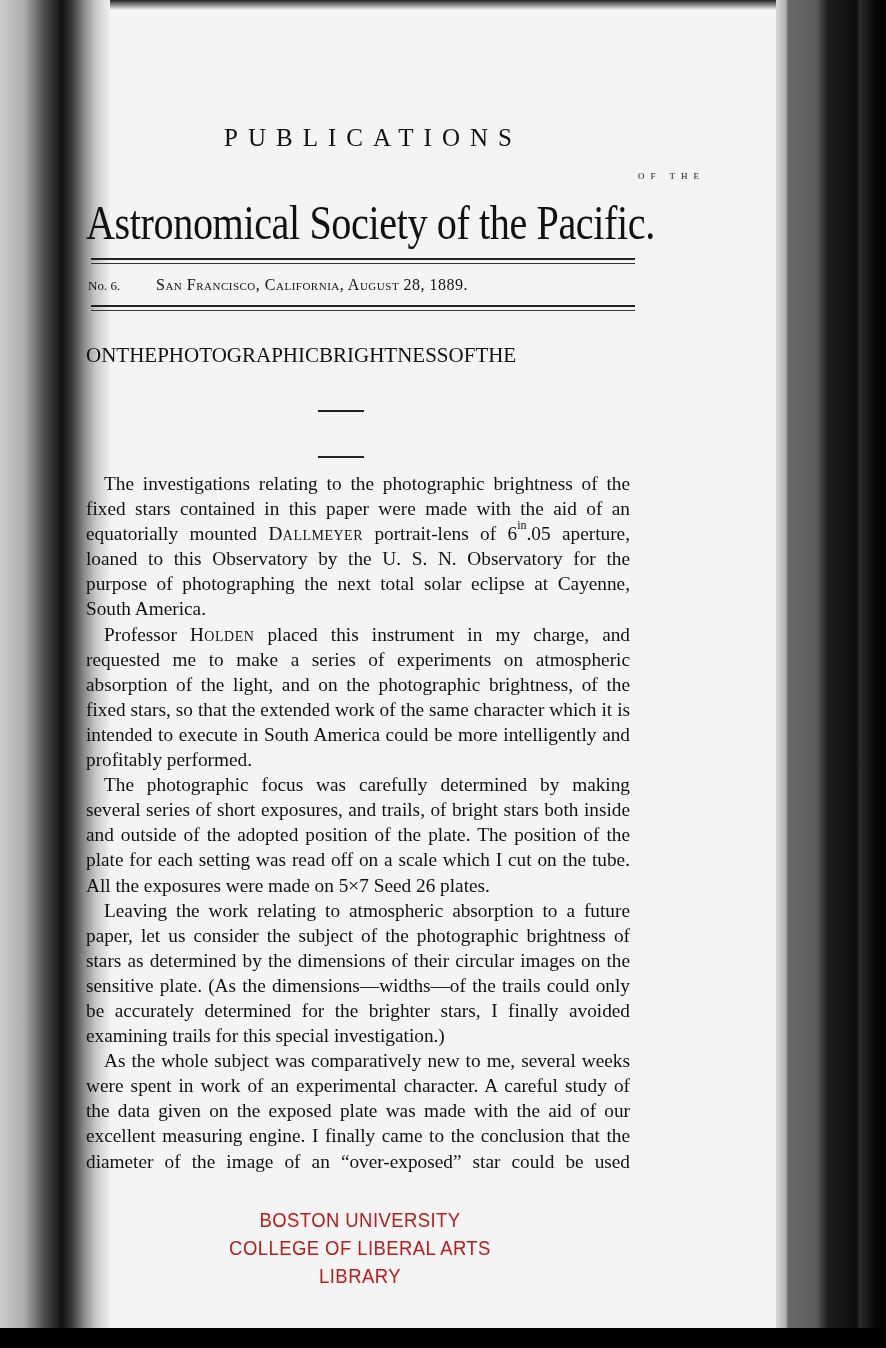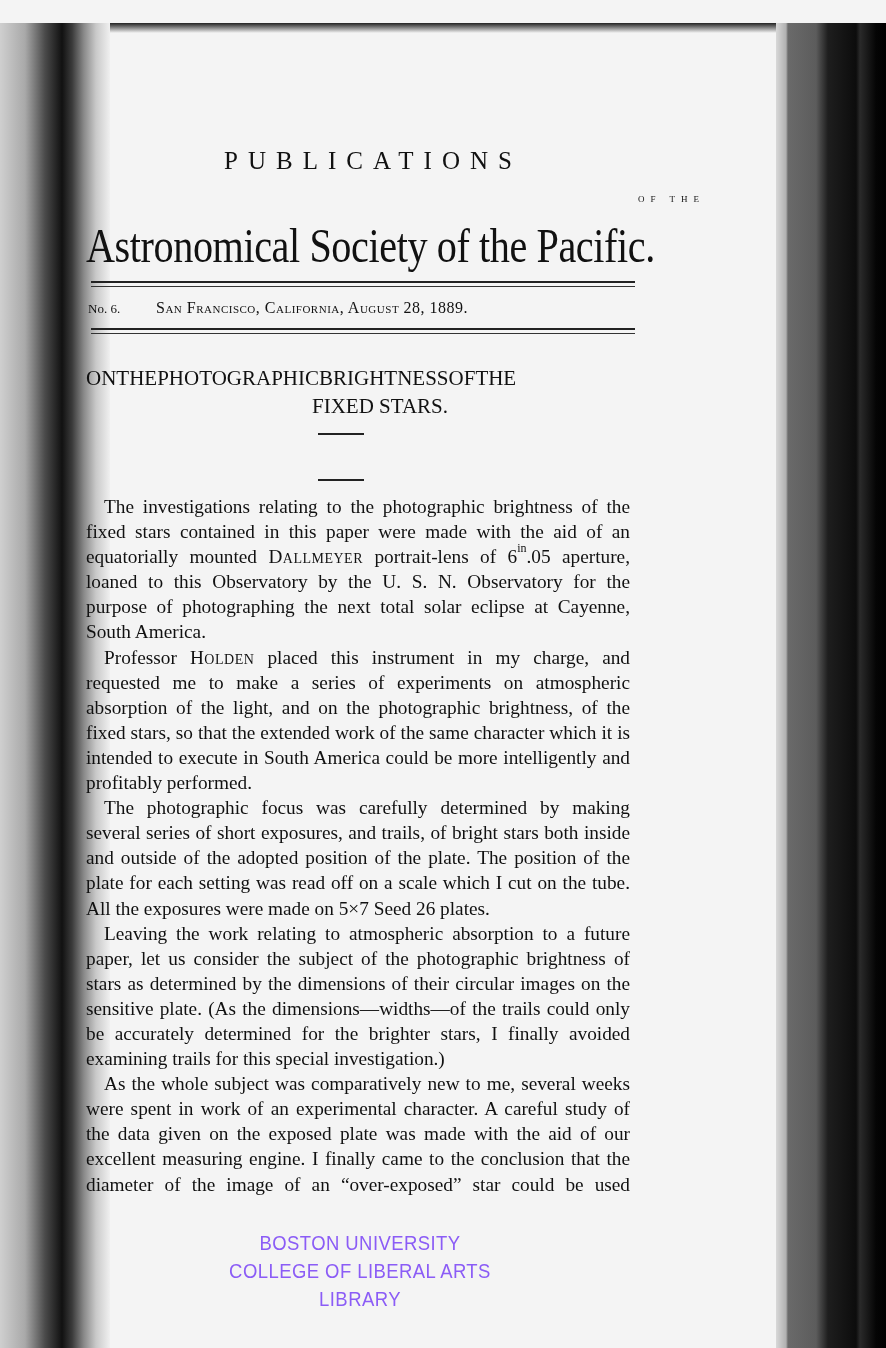--- a/index.html
+++ b/index.html
@@ -3,39 +3,39 @@
 <meta charset="utf-8">
 <style>
   html, body { margin:0; padding:0; }
   body { width:886px; height:1348px; position:relative; overflow:hidden; background:#f4f4f4; font-family:"Liberation Serif","DejaVu Serif",serif; color:#111; }
   .gutter-left { position:absolute; left:0; top:0; width:110px; height:1348px;
     background: linear-gradient(90deg, #cfcfcf 0px, #a9a9a9 25px, #4a4a4a 45px, #111 62px, #3a3a3a 72px, #8a8a8a 84px, #c9c9c9 96px, #f0f0f0 110px); }
   .top-shadow { position:absolute; left:0; top:0; width:886px; height:10px; background:linear-gradient(180deg,#222,#f4f4f4); }
   .stack-right { position:absolute; right:0; top:0; width:110px; height:1348px;
     background: linear-gradient(90deg, #d8d8d8 0px, #b0b0b0 10px, #6a6a6a 12px, #5c5c5c 40px, #1e1e1e 52px, #0c0c0c 80px, #2a2a2a 84px, #050505 100px, #000 110px); }
   .bottom-band { position:absolute; left:0; top:1328px; width:886px; height:20px; background:#000; }
-  .page { position:absolute; left:0; top:0; width:886px; height:1143px;margin-top:23px; }
+  .page { position:absolute; left:0; top:0; width:886px; height:1143px; }
   .publications { position:absolute; left:0; width:700px; top:124px; text-align:center; font-size:25px; letter-spacing:10px; padding-left:0; }
   .publications span { margin-left:46px; }
   .ofthe { position:absolute; left:0; width:700px; top:171px; text-align:right; font-size:9px; letter-spacing:6px; margin-left:5px; }
   .society { position:absolute; left:86px; top:194px; font-size:49px; transform:scaleX(0.82); transform-origin:left top; white-space:nowrap; letter-spacing:-0.5px; }
   .rule { position:absolute; left:91px; width:544px; border-top:2px solid #222; }
   .rule.thin { border-top:1px solid #333; }
   .issue-line { position:absolute; left:88px; top:276px; font-size:16px; white-space:nowrap; }
   .issue-line .no { display:inline-block; width:68px; font-size:13px; }
   .sc { font-variant:small-caps; letter-spacing:0.5px; }
   .title1 { position:absolute; left:86px; top:343px; width:548px; font-size:21px; display:flex; justify-content:flex-start; white-space:nowrap; }
   .title2 { position:absolute; left:0; width:720px; top:371px; text-align:center; font-size:21px; padding-left:20px; }
   .short-rule { position:absolute; width:46px; left:318px; border-top:2px solid #222; }
   .byline { position:absolute; left:104px; top:426px; font-size:15px; white-space:nowrap; font-variant:small-caps; letter-spacing:0.6px; }
   .body-text { position:absolute; left:86px; top:471px; width:544px; font-size:19.3px; line-height:25.1px; text-align:justify; }
   .body-text p { margin:0; text-indent:18px; }
   .body-text p.last { text-align-last:justify; }
   sup { font-size:12px; vertical-align:top; line-height:1; position:relative; top:-2px; }
-  .stamp { position:absolute; left:0; width:700px; text-align:center; font-family:"Liberation Sans","DejaVu Sans",sans-serif; color:#8b5cf6; font-size:21px; letter-spacing:0.5px; line-height:28px; top:1206px; padding-left:10px; }
+  .stamp { position:absolute; left:0; width:700px; text-align:center; font-family:"Liberation Sans","DejaVu Sans",sans-serif; color:#b91c1c; font-size:21px; letter-spacing:0.5px; line-height:28px; top:1206px; padding-left:10px; }
   .stamp div { transform:scaleX(0.88); }
 </style>
 </head>
 <body>
 
 <div class="page">
   <div class="top-shadow"></div>
   <div class="gutter-left"></div>
   <div class="stack-right"></div>
 
@@ -54,21 +54,20 @@
   <div class="rule thin" style="top:310px;"></div>
 
   <div class="title1">
     <span>ON</span>
     <span>THE</span>
     <span>PHOTOGRAPHIC</span>
     <span>BRIGHTNESS</span>
     <span>OF</span>
     <span>THE</span>
   </div>
-  <div class="title2">FIXED STARS.</div>
 
   <div class="short-rule" style="top:410px;"></div>
   <div class="short-rule" style="top:456px;"></div>
 
   <div class="body-text">
     <p><span>The investigations relating to the photographic brightness of the fixed stars contained in this paper were made with the aid of an equatorially mounted </span><span class="sc">Dallmeyer</span><span> portrait-lens of 6</span><sup>in</sup><span>.05 aperture, loaned to this Observatory by the U. S. N. Observatory for the purpose of photographing the next total solar eclipse at Cayenne, South America.</span></p>
     <p><span>Professor </span><span class="sc">Holden</span><span> placed this instrument in my charge, and requested me to make a series of experiments on atmospheric absorption of the light, and on the photographic brightness, of the fixed stars, so that the extended work of the same character which it is intended to execute in South America could be more intelligently and profitably performed.</span></p>
     <p>The photographic focus was carefully determined by making several series of short exposures, and trails, of bright stars both inside and outside of the adopted position of the plate.  The position of the plate for each setting was read off on a scale which I cut on the tube.  All the exposures were made on 5×7 Seed 26 plates.</p>
     <p>Leaving the work relating to atmospheric absorption to a future paper, let us consider the subject of the photographic brightness of stars as determined by the dimensions of their circular images on the sensitive plate.  (As the dimensions—widths—of the trails could only be accurately determined for the brighter stars, I finally avoided examining trails for this special investigation.)</p>
     <p class="last">As the whole subject was comparatively new to me, several weeks were spent in work of an experimental character.  A careful study of the data given on the exposed plate was made with the aid of our excellent measuring engine.  I finally came to the conclusion that the diameter of the image of an “over-exposed” star could be used</p>

